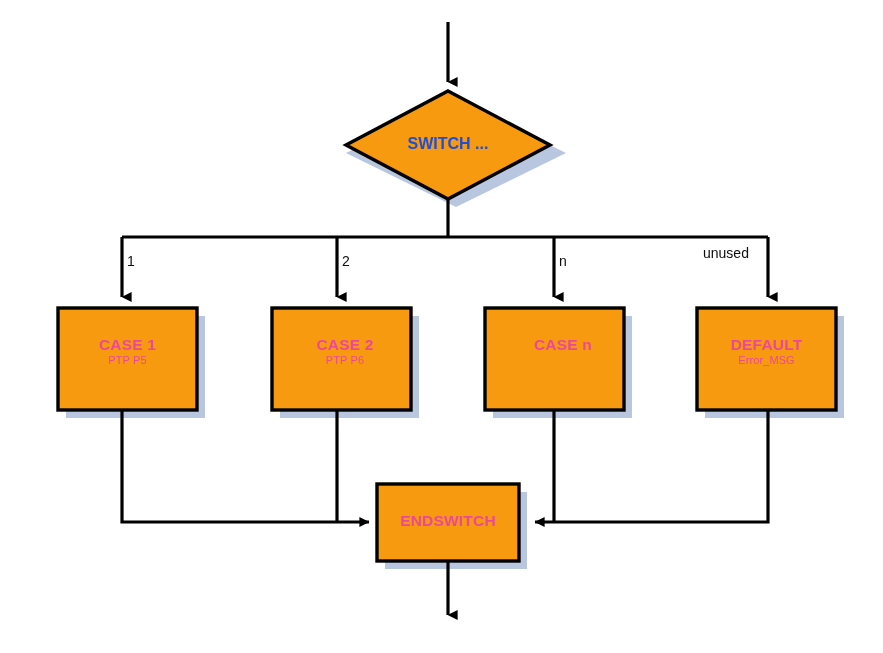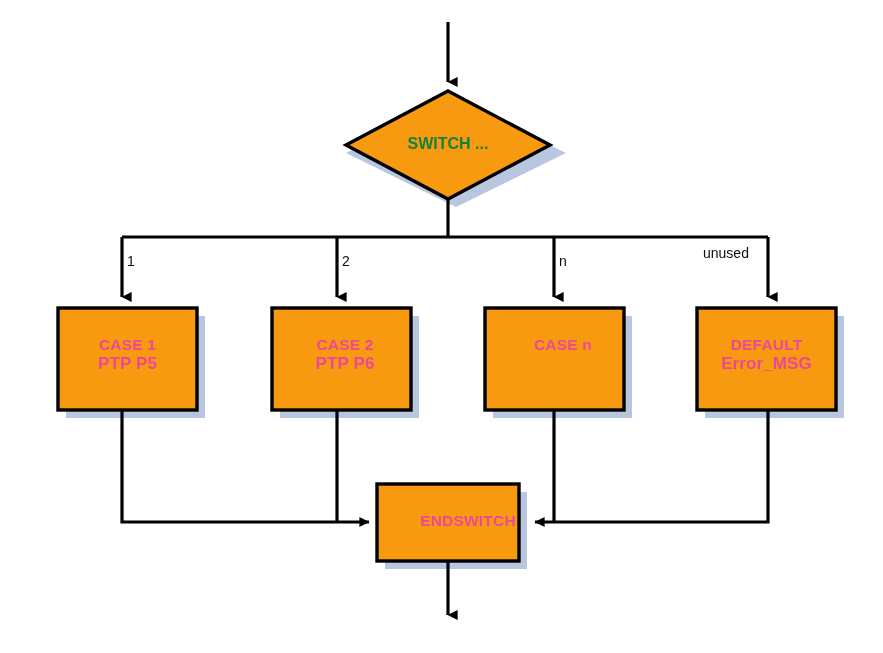--- a/index.html
+++ b/index.html
@@ -31,37 +31,37 @@
     pointer-events: none;
     line-height: 1.18;
   }
   .label-primary {
     font-weight: bold;
     font-size: 15.5px;
     letter-spacing: 0.2px;
     white-space: nowrap;
   }
   .label-secondary {
-    font-weight: bold;
-    font-size: 17px;
+    font-weight: normal;
+    font-size: 11px;
     letter-spacing: 0.1px;
     white-space: nowrap;
   }
   .edge-label {
     position: absolute;
     font-size: 14px;
     color: #0d0d0d;
     white-space: nowrap;
     pointer-events: none;
   }
   .diamond-label {
     position: absolute;
     font-weight: bold;
     font-size: 16px;
-    color: #15803d;
+    color: #1d4ed8;
     white-space: nowrap;
     text-align: center;
     pointer-events: none;
   }
 </style>
 </head>
 <body>
 
 <div id="diagram-root">
 
@@ -140,17 +140,17 @@
 
   <div class="node-label" style="left:485px; top:336px; width:156px;">
     <div class="label-primary">CASE n</div>
   </div>
 
   <div class="node-label" style="left:697px; top:336px; width:139px;">
     <div class="label-primary">DEFAULT</div>
     <div class="label-secondary">Error_MSG</div>
   </div>
 
-  <div class="node-label" style="left:377px; top:512px; width:142px;padding-left:20px;">
+  <div class="node-label" style="left:377px; top:512px; width:142px;">
     <div class="label-primary">ENDSWITCH</div>
   </div>
 
 </div>
 
 </body></html>

